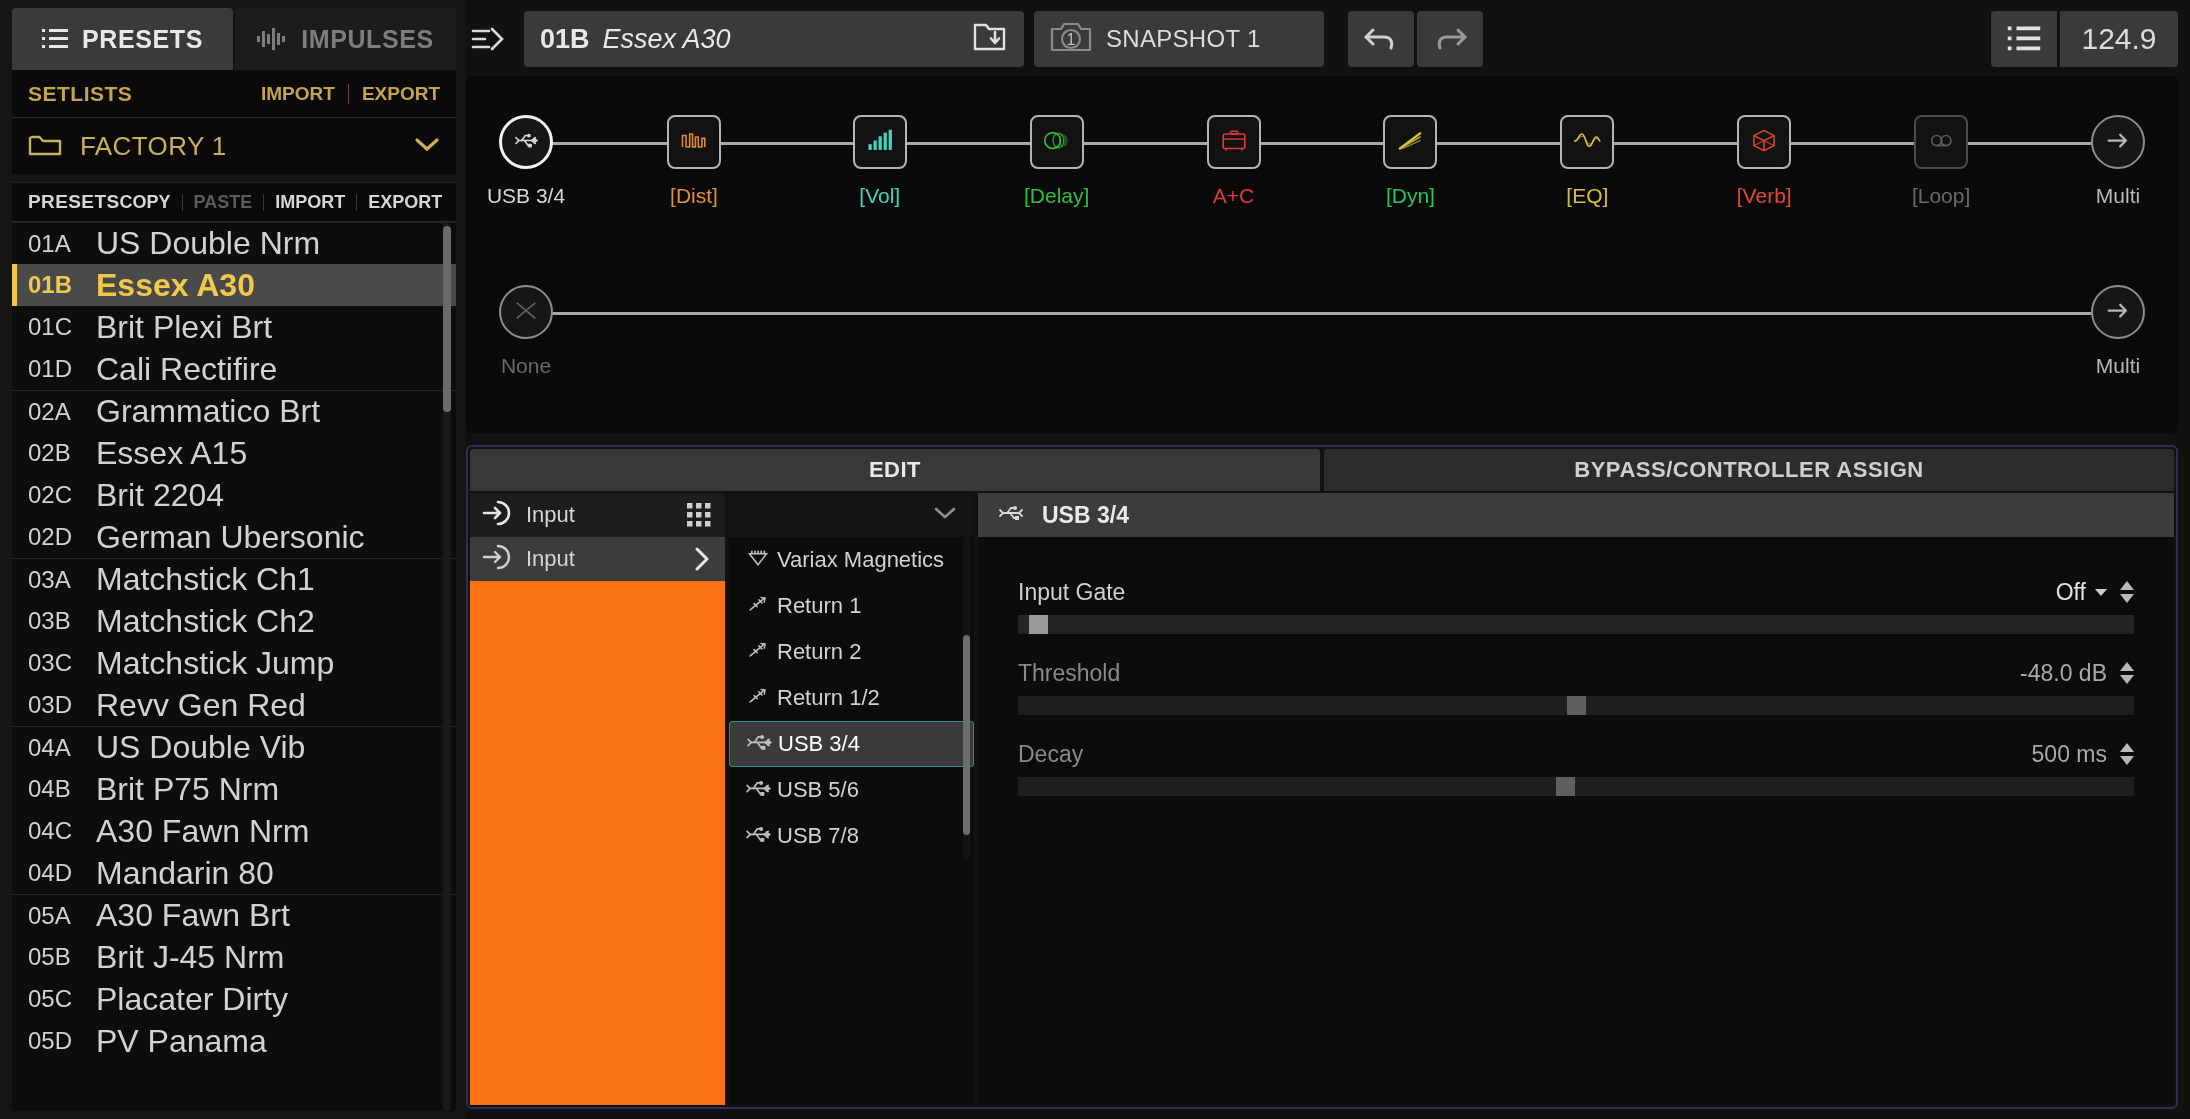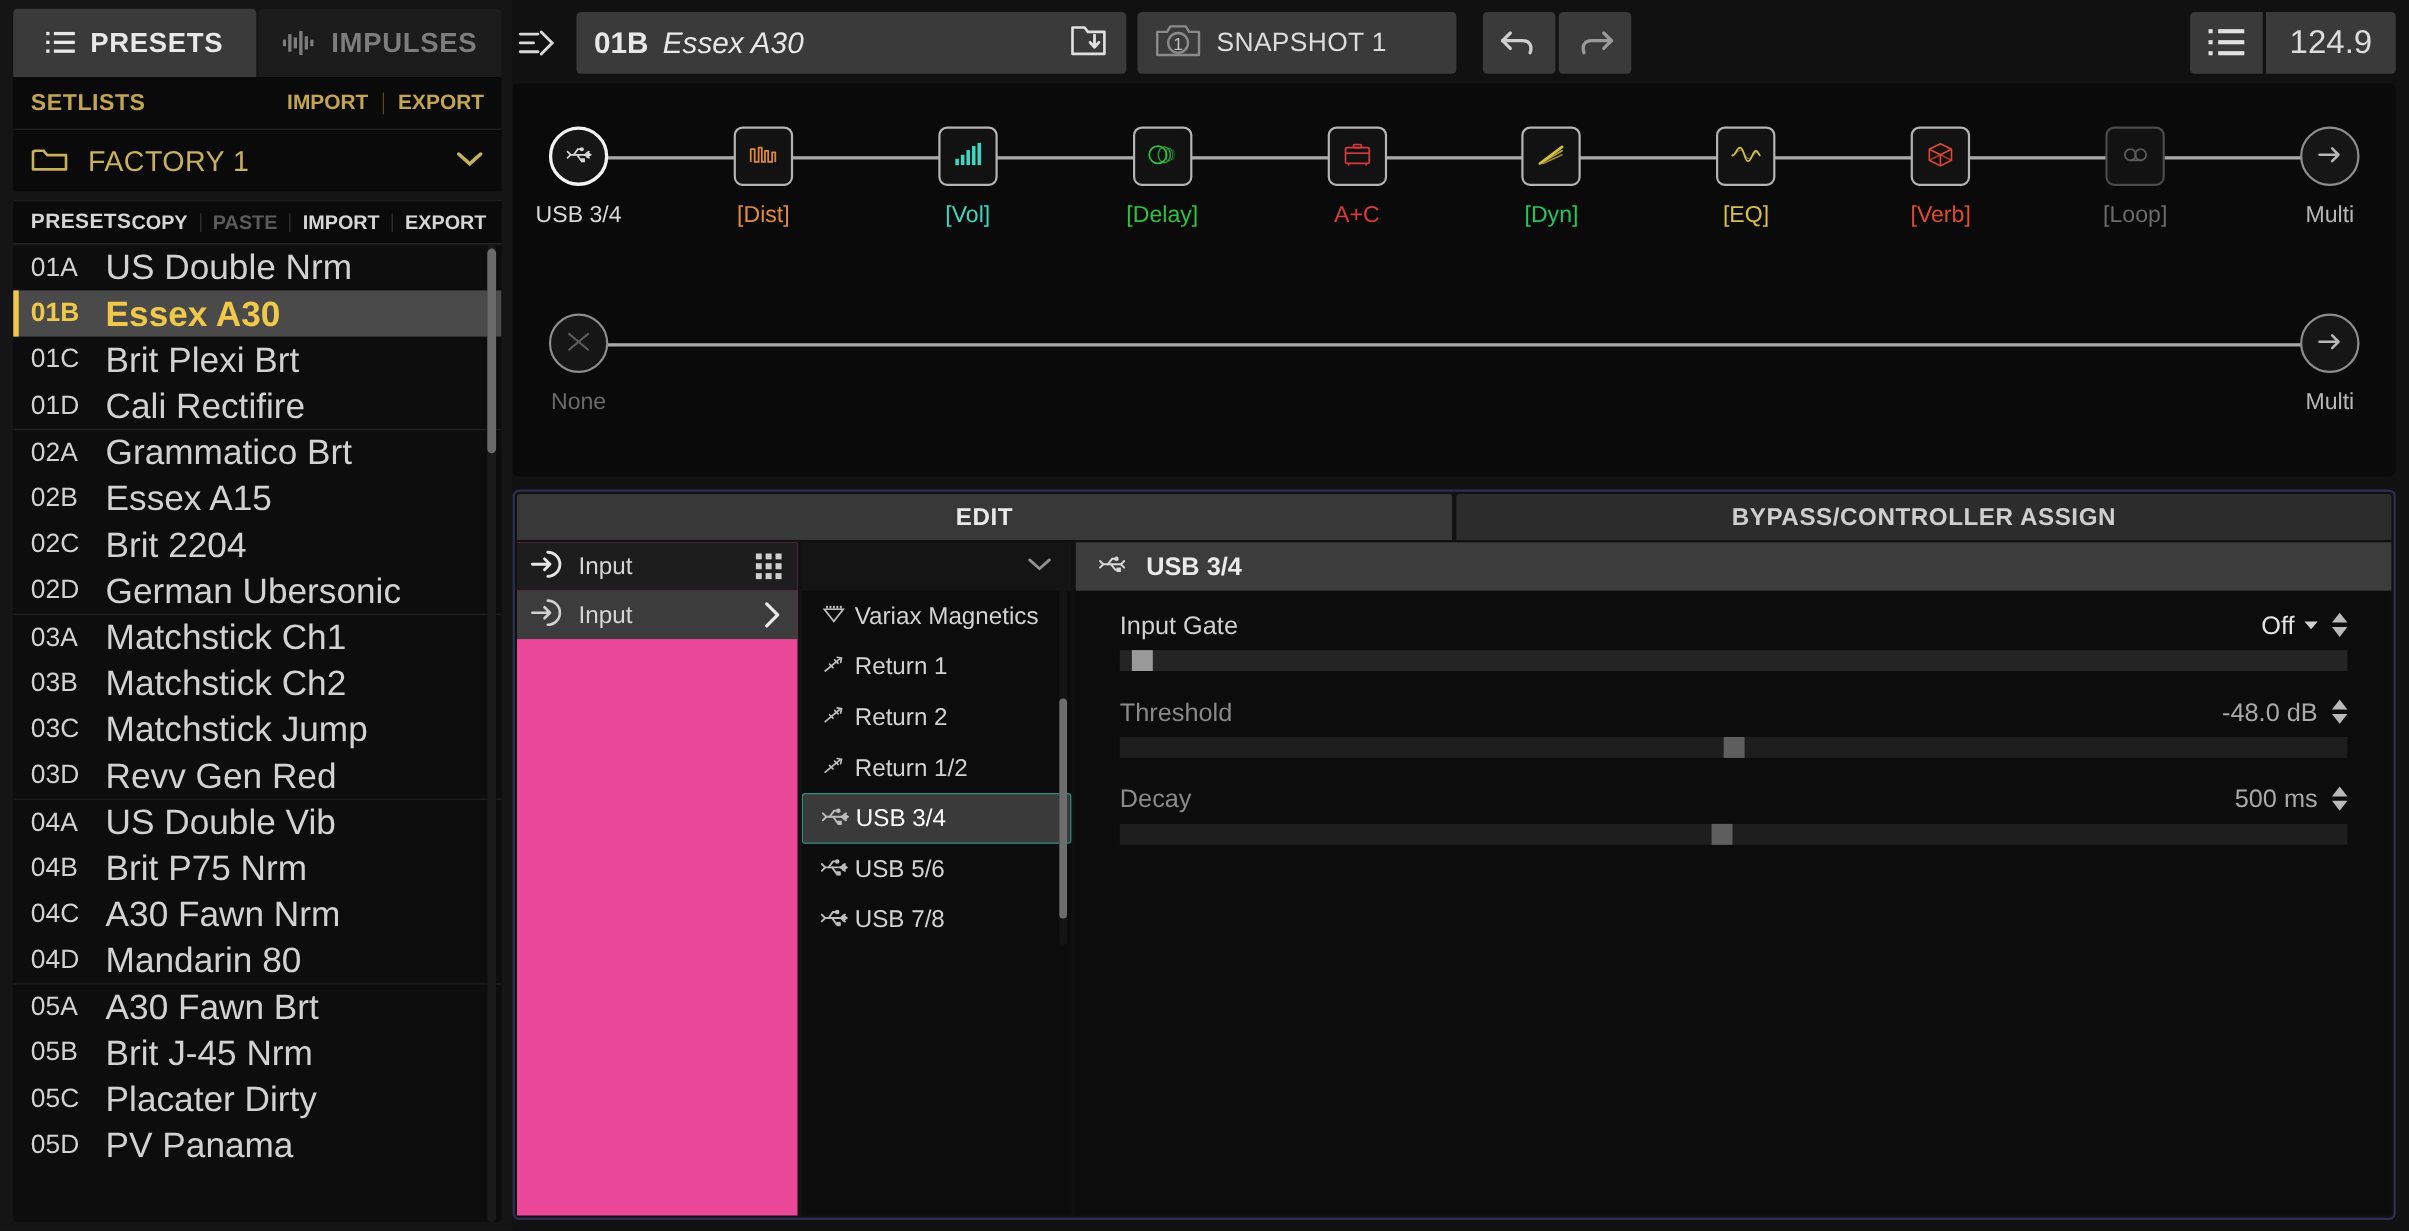--- a/index.html
+++ b/index.html
@@ -179,21 +179,21 @@
   }
   .edit-tabs { height: 44px; flex: 0 0 44px; display: flex; gap: 4px; padding: 2px 2px 0 2px; }
   .edit-tab {
     flex: 1; display: flex; align-items: center; justify-content: center;
     background: #2c2c2c; color: #cfcfcf; font-size: 22px; font-weight: bold;
     letter-spacing: .5px; border-radius: 3px 3px 0 0; cursor: pointer;
   }
   .edit-tab.active { background: #383838; color: #e9e9e9; }
   .edit-body { flex: 1 1 auto; display: flex; gap: 4px; padding: 2px; }
 
-  .col-blocks { width: 255px; flex: 0 0 255px; background: #ec4899; }
+  .col-blocks { width: 255px; flex: 0 0 255px; background: #f97316; }
   .col-menu { width: 245px; flex: 0 0 245px; background: #0c0c0c; position: relative; }
   .col-params { flex: 1 1 auto; background: #0c0c0c; }
 
   .blkrow {
     height: 44px; display: flex; align-items: center; padding: 0 14px 0 12px;
     gap: 14px; cursor: pointer;
   }
   .blkrow.hdr { background: #1d1d1d; }
   .blkrow.sel { background: #3c3c3c; }
   .blkrow .bl-name { color: #d5d5d5; font-size: 22px; }
@@ -221,21 +221,21 @@
     position: absolute; right: 4px; top: 98px; width: 7px; height: 200px;
     background: #6d6d6d; border-radius: 4px; cursor: pointer;
   }
 
   .param-head {
     height: 44px; display: flex; align-items: center; gap: 16px;
     padding: 0 18px; background: #3c3c3c;
   }
   .param-head .ph-label { color: #eaeaea; font-size: 23px; font-weight: bold; }
   .params { padding: 16px 40px 0 40px; }
-  .prow { margin-bottom: 22px; }
+  .prow { margin-bottom: 22px; margin-top: 24px; }
   .prow .prow-top { display: flex; align-items: center; height: 30px; }
   .prow .p-label { font-size: 23px; color: #d0d0d0; }
   .prow.dimmed .p-label { color: #8a8a8a; }
   .prow .p-val { margin-left: auto; font-size: 23px; color: #e2e2e2; }
   .prow.dimmed .p-val { color: #a9a9a9; }
   .p-caret-dn {
     width: 0; height: 0; border-left: 6px solid transparent; border-right: 6px solid transparent;
     border-top: 7px solid #cfcfcf; margin-left: 9px;
   }
   .spin { margin-left: 13px; display: flex; flex-direction: column; gap: 4px; cursor: pointer; }

